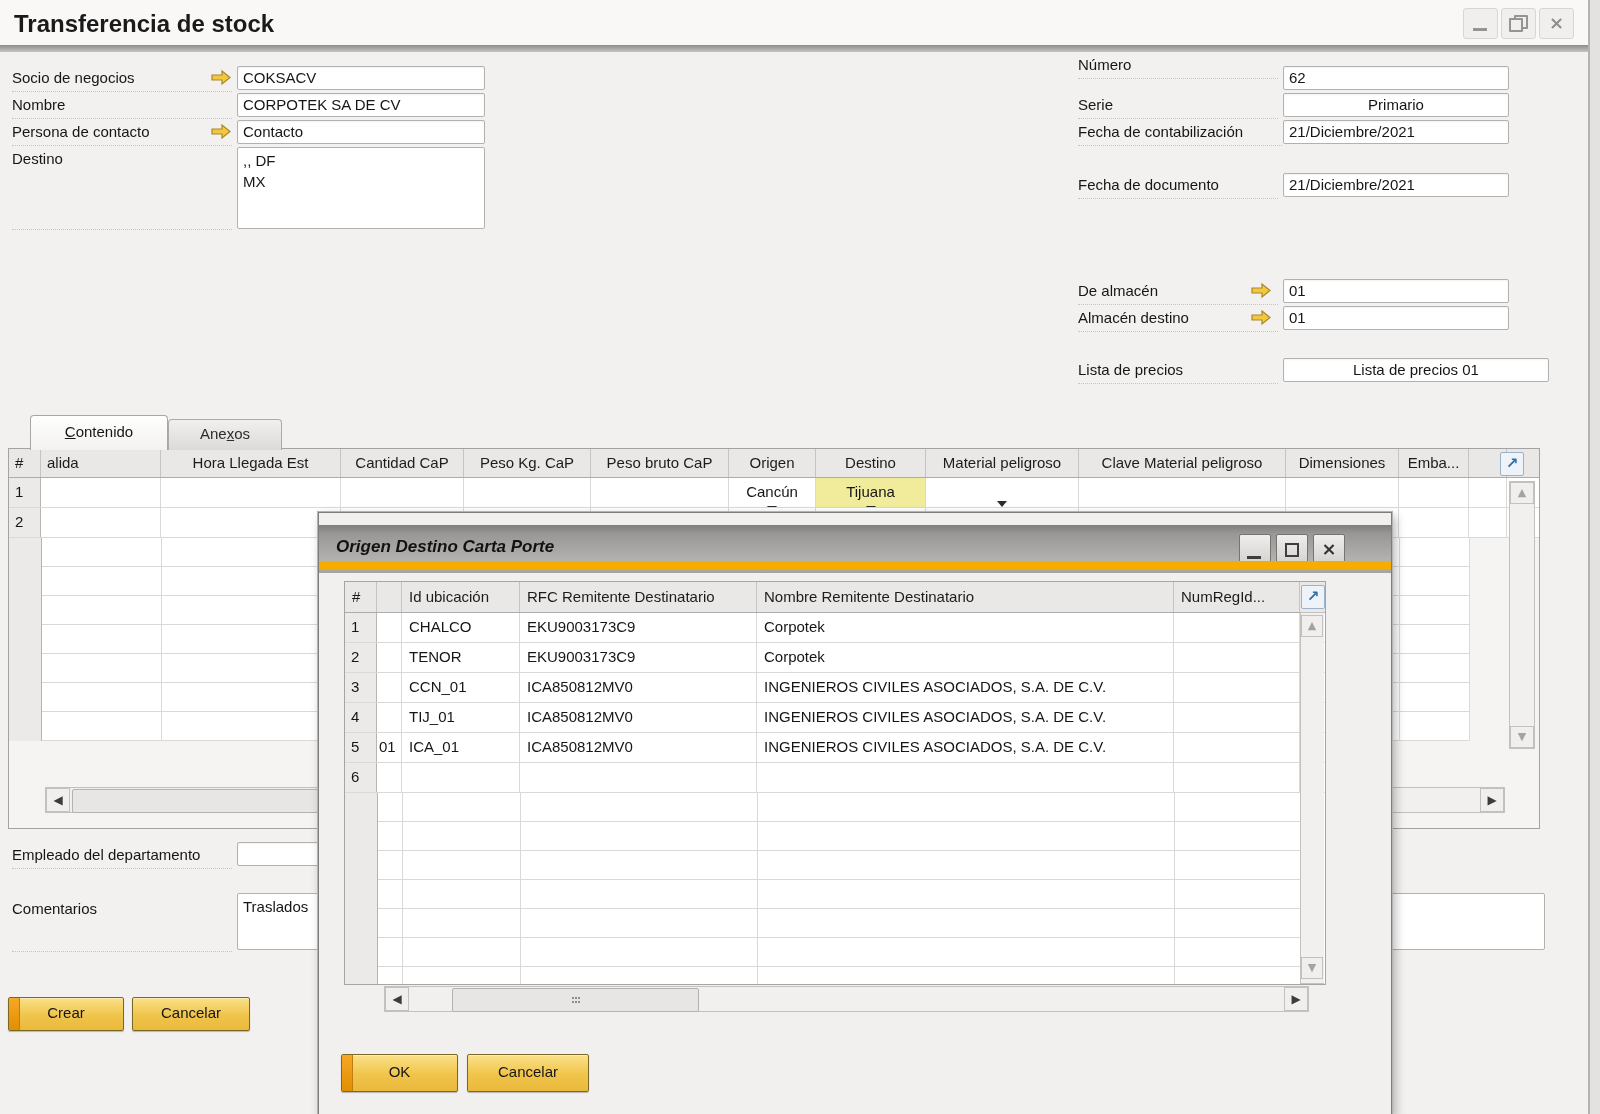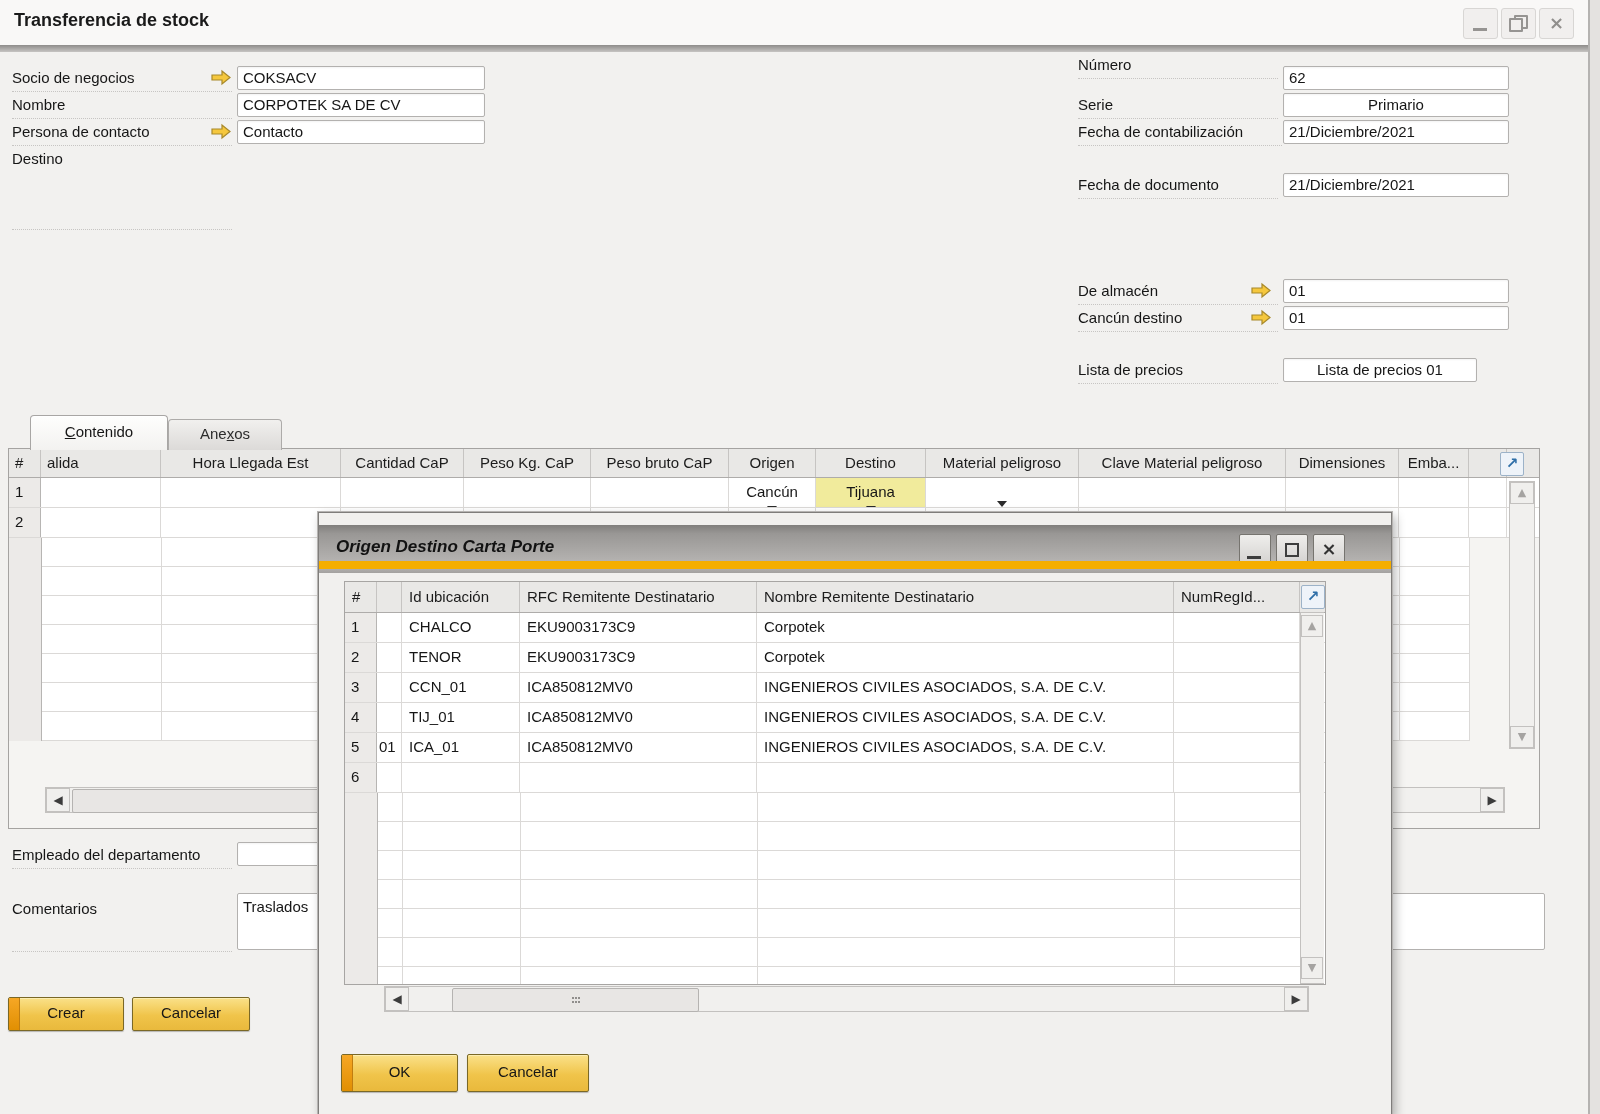--- a/index.html
+++ b/index.html
@@ -2,21 +2,21 @@
 <html><head>
 <meta charset="utf-8">
 <style>
   html,body{margin:0;padding:0;width:1600px;height:1114px;overflow:hidden;
     background:#e4e2e0;font-family:"Liberation Sans","DejaVu Sans",sans-serif;
     color:#161616;font-size:15px;}
   .abs{position:absolute;}
   
   .win{left:0;top:0;width:1588px;height:1114px;background:#f2f1ef;border-right:2px solid #b5b3b1;}
   .titlebar{left:0;top:0;width:100%;height:45px;background:#f9f8f7;}
-  .wtitle{left:14px;top:10px;font-size:18px;font-weight:bold;color:#1a1a1a;}
+  .wtitle{left:14px;top:10px;font-size:24px;font-weight:bold;color:#1a1a1a;}
   .winbtn{position:absolute;top:8px;width:33px;height:29px;background:#f1efee;
     border:1px solid #d8d6d4;border-radius:3px;color:#918f8d;text-align:center;}
   .minbar{position:absolute;left:9px;bottom:7px;width:14px;height:3px;background:#969492;}
   .rs-back{position:absolute;right:7px;top:6px;width:10px;height:10px;border:2px solid #969492;border-radius:1px;}
   .rs-front{position:absolute;left:7px;bottom:6px;width:10px;height:10px;border:2px solid #969492;border-radius:1px;background:#f1efee;}
   .xglyph{font-size:18px;font-weight:bold;line-height:27px;font-family:"DejaVu Sans",sans-serif;}
   .titlesep{left:0;top:45px;width:1588px;height:7px;background:linear-gradient(180deg,#8e8c8a,#c6c4c2);}
   
   .lbl{height:25px;line-height:24px;border-bottom:1px dotted #c7c5c3;overflow:hidden;white-space:nowrap;}
   .field{background:#fff;border:1px solid #b3b1af;border-radius:2px;height:24px;line-height:22px;
@@ -135,20 +135,22 @@
   <div class="abs lbl" style="left:12px;top:93px;width:220px;">Nombre</div>
   <div class="abs field" style="left:237px;top:93px;width:248px;">CORPOTEK SA DE CV</div>
 
   <div class="abs lbl" style="left:12px;top:120px;width:220px;">Persona de contacto</div>
   <svg class="abs linkarrow" style="left:210px;top:123px;" viewBox="0 0 22 17">
       <path d="M2 6 h10 V2 l8 6.5 -8 6.5 V11 H2 z" fill="#f5c73d" stroke="#a8892a" stroke-width="1.2"></path>
     </svg>
   <div class="abs field" style="left:237px;top:120px;width:248px;">Contacto</div>
 
   <div class="abs lbl" style="left:12px;top:147px;width:220px;height:82px;">Destino</div>
+  <div class="abs tarea" style="left:237px;top:147px;width:248px;height:82px;">,, DF
+MX</div>
 
   <div class="abs lbl" style="left:1078px;top:53px;width:200px;">Número</div>
   <div class="abs field" style="left:1283px;top:66px;width:226px;">62</div>
 
   <div class="abs lbl" style="left:1078px;top:93px;width:200px;">Serie</div>
   <div class="abs field dd" style="left:1283px;top:93px;width:226px;">
       <span>Primario</span>
       <i class="tri"></i>
     </div>
 
@@ -157,28 +159,28 @@
 
   <div class="abs lbl" style="left:1078px;top:173px;width:200px;">Fecha de documento</div>
   <div class="abs field" style="left:1283px;top:173px;width:226px;">21/Diciembre/2021</div>
 
   <div class="abs lbl" style="left:1078px;top:279px;width:200px;">De almacén</div>
   <svg class="abs linkarrow" style="left:1250px;top:282px;" viewBox="0 0 22 17">
       <path d="M2 6 h10 V2 l8 6.5 -8 6.5 V11 H2 z" fill="#f5c73d" stroke="#a8892a" stroke-width="1.2"></path>
     </svg>
   <div class="abs field" style="left:1283px;top:279px;width:226px;">01</div>
 
-  <div class="abs lbl" style="left:1078px;top:306px;width:200px;">Cancún destino</div>
+  <div class="abs lbl" style="left:1078px;top:306px;width:200px;">Almacén destino</div>
   <svg class="abs linkarrow" style="left:1250px;top:309px;" viewBox="0 0 22 17">
       <path d="M2 6 h10 V2 l8 6.5 -8 6.5 V11 H2 z" fill="#f5c73d" stroke="#a8892a" stroke-width="1.2"></path>
     </svg>
   <div class="abs field" style="left:1283px;top:306px;width:226px;">01</div>
 
   <div class="abs lbl" style="left:1078px;top:358px;width:200px;">Lista de precios</div>
-  <div class="abs field dd" style="left:1283px;top:358px;width:194px;">
+  <div class="abs field dd" style="left:1283px;top:358px;width:266px;">
       <span>Lista de precios 01</span>
       <i class="tri"></i>
     </div>
 
   <div class="abs tab-on"><span></span><span class="accel">C</span><span>ontenido</span></div>
   <div class="abs tab-off"><span>Ane</span><span class="accel">x</span><span>os</span></div>
 
   <div class="abs grid">
     <div class="ghead">
       <div class="cl c0 ta-l">#</div>

